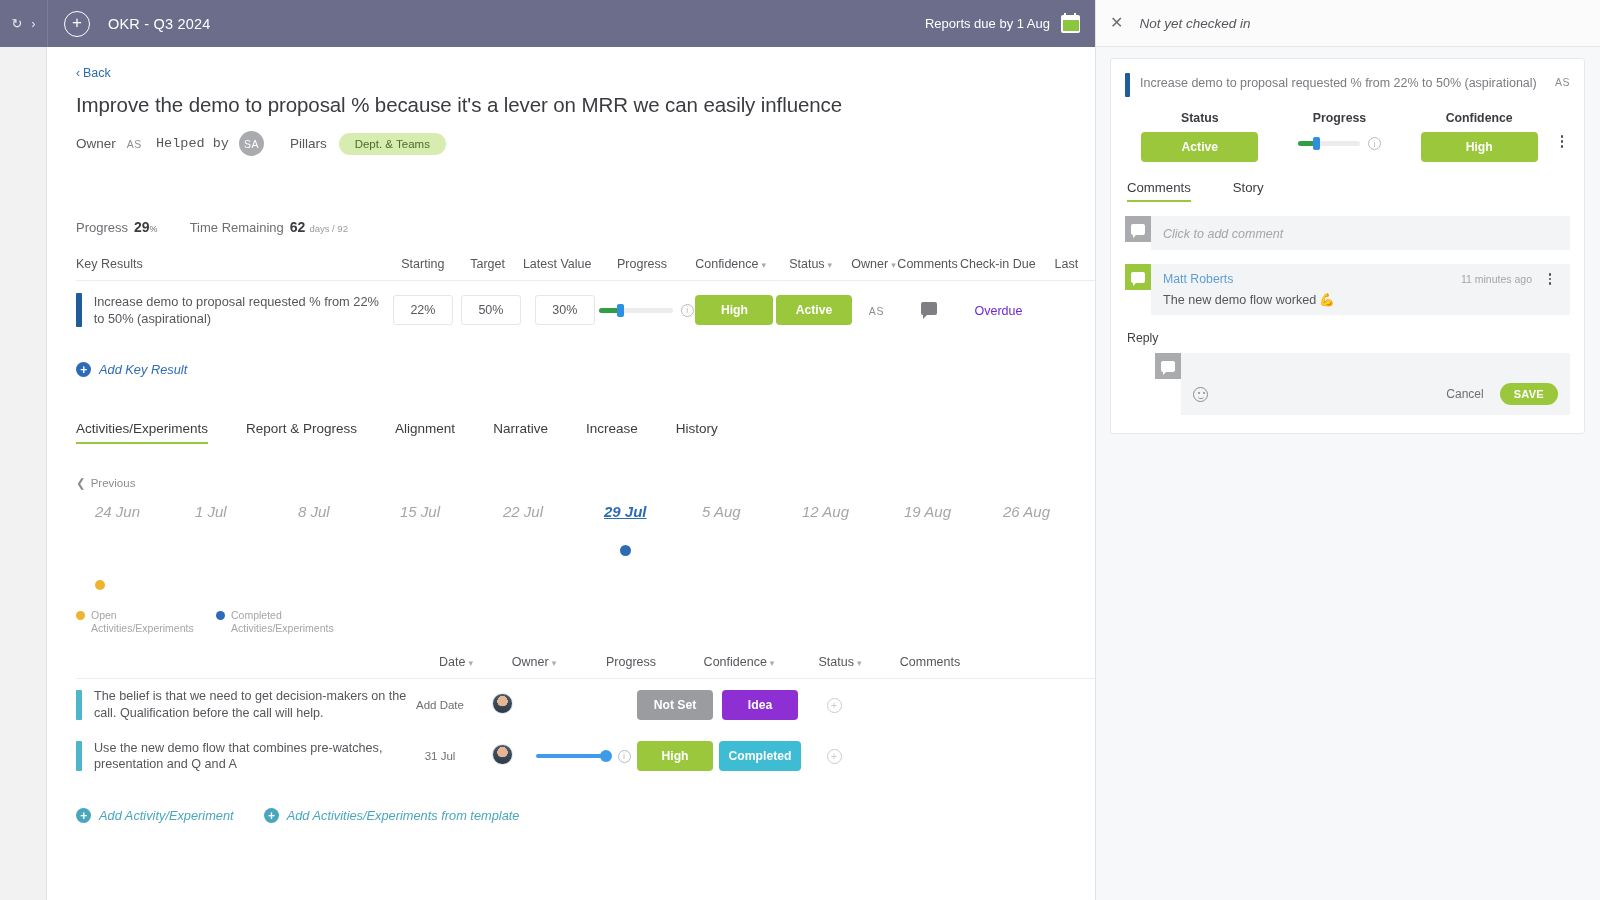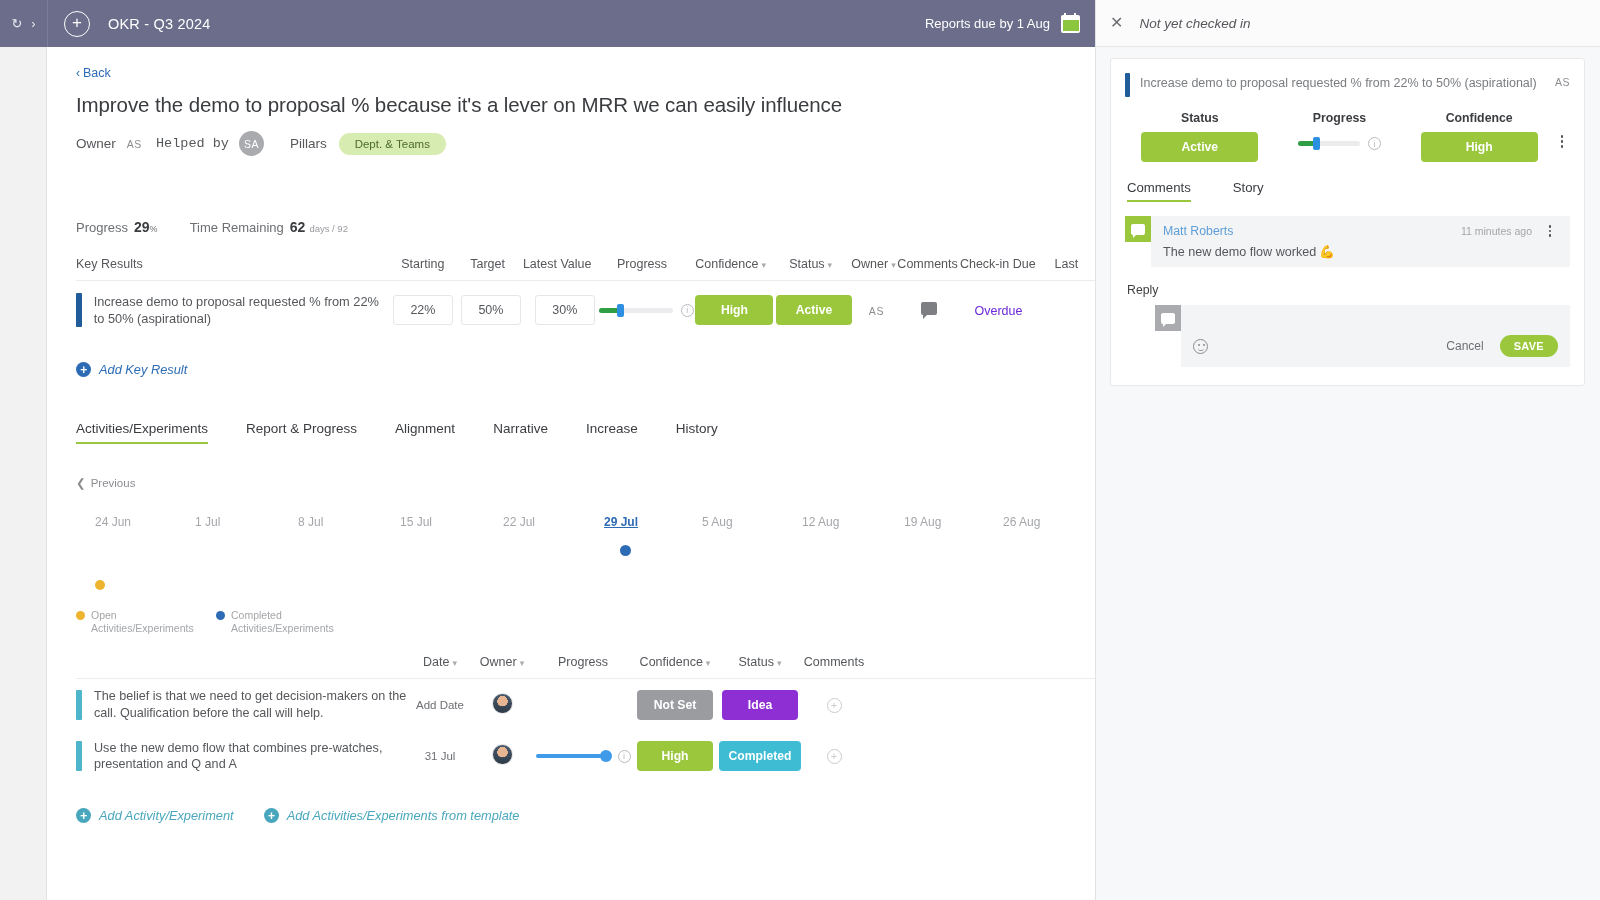--- a/index.html
+++ b/index.html
@@ -109,33 +109,33 @@
   .teal  { background:#49a7bd; } .teal-t { color:#49a7bd; }
 
   
   #tabs { display:flex; gap:0; margin-top:44px; font-size:13.5px; color:#3a3c40; }
   #tabs .tab { margin-right:38px; padding-bottom:6px; cursor:pointer; }
   #tabs .tab.active { border-bottom:2.5px solid #9ac73b; }
 
   
   #prev { margin-top:32px; font-size:11.5px; color:#8b8d91; display:inline-flex; align-items:center; gap:5px; }
   #axis { position:relative; height:34px; margin-top:12px; }
-  .tick { position:absolute; font-size:12px; color:#a4a6aa; top:12px; }
+  .tick { position:absolute; font-size:15px; color:#a4a6aa; top:0;font-style:italic; }
   .tick.cur { color:#2d6cb5; text-decoration:underline; font-weight:700; }
   #dots { position:relative; height:70px; }
   .dot { position:absolute; border-radius:50%; }
   .dot.blue-d  { width:11px; height:11px; background:#2d6cb5; }
   .dot.amber-d { width:10px; height:10px; background:#eeb430; }
   #legend { display:flex; gap:0; margin-top:2px; font-size:10.5px; color:#a4a6aa; line-height:1.25; }
   .leg { display:flex; align-items:flex-start; gap:6px; }
   .leg .d { width:9px; height:9px; border-radius:50%; margin-top:2px; flex:0 0 auto; }
 
   
   #act-head { display:flex; align-items:flex-end; font-size:12.5px; color:#55575b;
-              border-bottom:1px solid #ececed; padding-bottom:9px; margin-top:20px; }
+              border-bottom:1px solid #ececed; padding-bottom:9px; margin-top:20px;gap:16px; }
   .a-c-name { width:333px; }
   .a-c-date { width:62px; text-align:center; }
   .a-c-own  { width:62px; text-align:center; }
   .a-c-prog { width:100px; text-align:center; }
   .a-c-conf { width:84px; text-align:center; }
   .a-c-stat { width:86px; text-align:center; }
   .a-c-com  { width:62px; text-align:center; }
 
   .act-row { display:flex; align-items:center; padding:9px 0; }
   .act-bar { width:6px; height:30px; background:#4db6cb; border-radius:1px; margin-right:12px; }
@@ -435,20 +435,28 @@
           <i></i>
           <i></i>
         </div>
     </div>
 
     <div id="ptabs">
         <div class="ptab active">Comments</div>
         <div class="ptab">Story</div>
       </div>
 
+    <div class="cmt-row">
+      <div class="cmt-ico grey">
+          <span class="bubble"></span>
+        </div>
+      <div class="cmt-body">
+        <span class="cmt-placeholder">Click to add comment</span>
+      </div>
+    </div>
 
     <div class="cmt-row">
       <div class="cmt-ico green">
           <span class="bubble"></span>
         </div>
       <div class="cmt-body">
         <div class="cmt-head">
           <span class="cmt-author">Matt Roberts</span>
           <span class="cmt-time">11 minutes ago</span>
           <span class="dots-v small">

